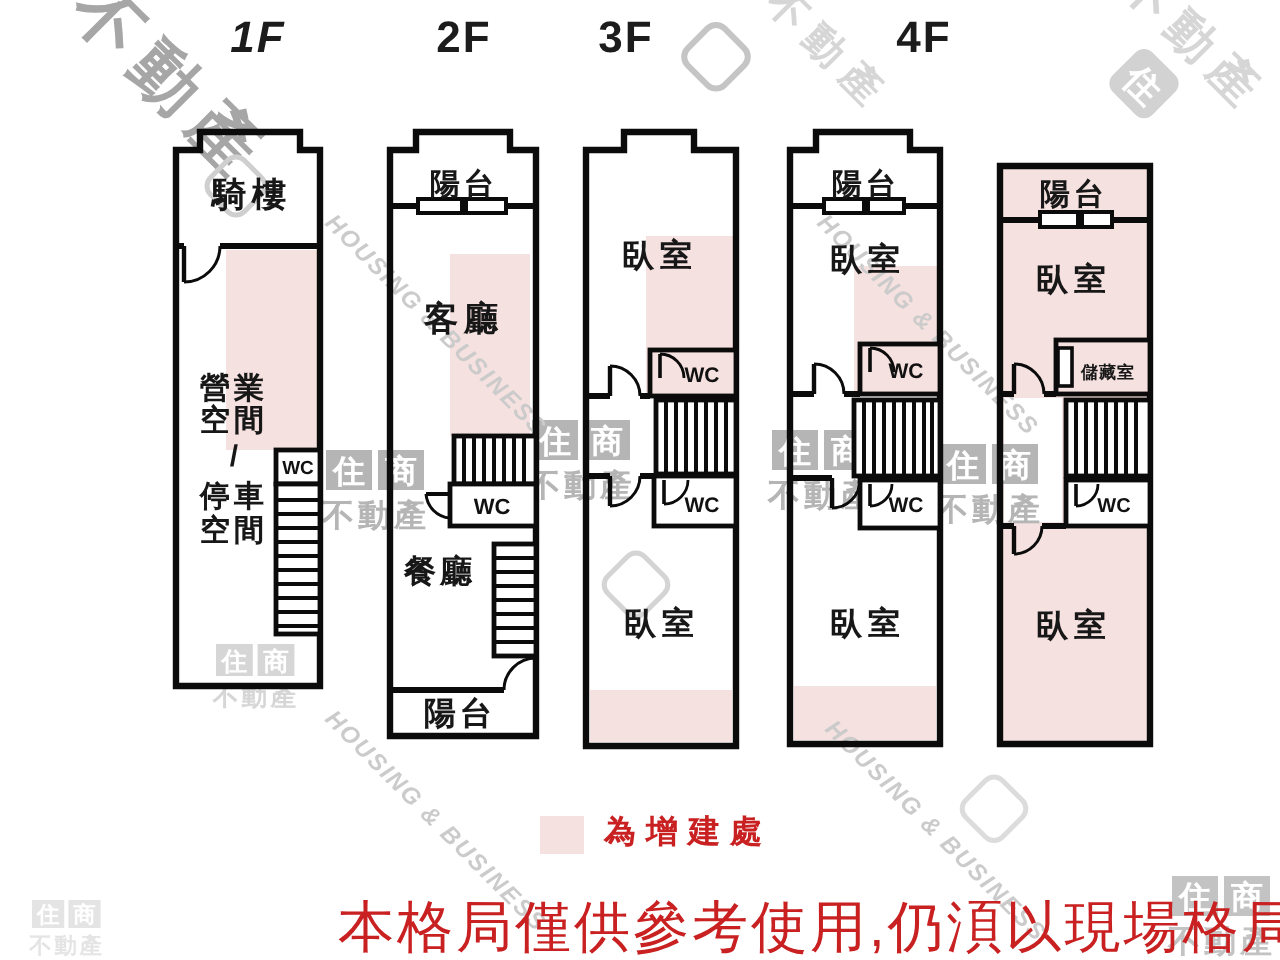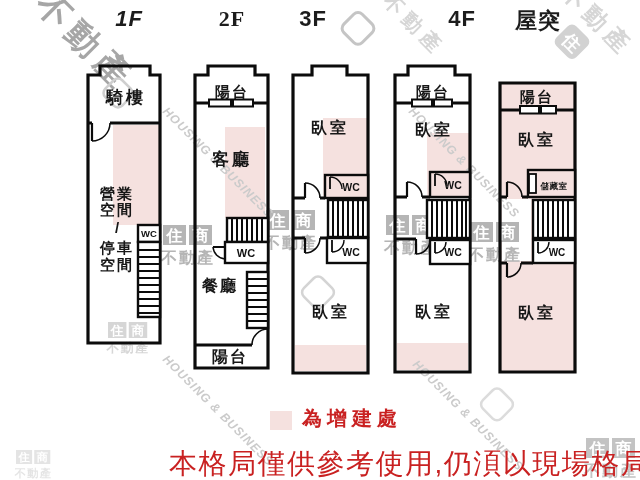--- a/index.html
+++ b/index.html
@@ -10,34 +10,33 @@
   .floor-label{position:absolute;transform:translateX(-50%);font-size:22px;font-weight:600;
                color:#1c1c1c;white-space:nowrap;letter-spacing:1px;}
   .room-label{fill:#171717;font-weight:600;}
   .wc-label{fill:#111;font-weight:700;}
   .wm{fill:#b5b5b5;font-weight:700;}
   .wm-en{fill:#cbcbcb;font-weight:700;font-style:italic;font-size:12px;letter-spacing:1px;}
   .wm-corner{fill:#a6a6a6;font-weight:700;letter-spacing:7px;}
   .wm-corner-light{fill:#d6d6d6;font-weight:700;letter-spacing:6px;}
   .legend-row{position:absolute;left:270px;top:405px;display:flex;align-items:center;}
   .legend-swatch{width:22px;height:19px;margin-top:3px;}
-  .legend-label{margin-left:10px;font-size:20px;font-weight:700;letter-spacing:5px;white-space:nowrap;}
+  .legend-label{margin-left:10px;font-size:16px;font-weight:700;letter-spacing:5px;white-space:nowrap;}
   .disclaimer{position:absolute;left:123px;top:445px;font-size:28px;font-weight:400;
               letter-spacing:1.5px;white-space:nowrap;margin-left:46px;}
 </style>
 </head>
 <body>
 
 <div class="canvas">
 
   <div class="floor-label" style="left:129px;top:6px;font-style:italic;">1F</div>
-  <div class="floor-label" style="left:232px;top:6px;font-family:Liberation Serif, serif;">2F</div>
+  <div class="floor-label" style="left:232px;top:6px;">2F</div>
   <div class="floor-label" style="left:313px;top:6px;">3F</div>
   <div class="floor-label" style="left:434px;top:6px;margin-left:28px;">4F</div>
-  <div class="floor-label" style="left:538px;top:6px;">屋突</div>
 
   <svg width="640" height="480" viewBox="0 0 640 480">
 
     <defs>
       <g id="brand-tile">
         <rect x="0" y="0" width="23" height="20" fill="#b5b5b5"></rect>
         <text x="11.5" y="16" font-size="16" fill="#ffffff" font-weight="700" text-anchor="middle">住</text>
         <rect x="26" y="0" width="23" height="20" fill="#b5b5b5"></rect>
         <text x="37.5" y="16" font-size="16" fill="#ffffff" font-weight="700" text-anchor="middle">商</text>
         <text x="25" y="38" font-size="16" class="wm" text-anchor="middle" letter-spacing="2">不動產</text>

